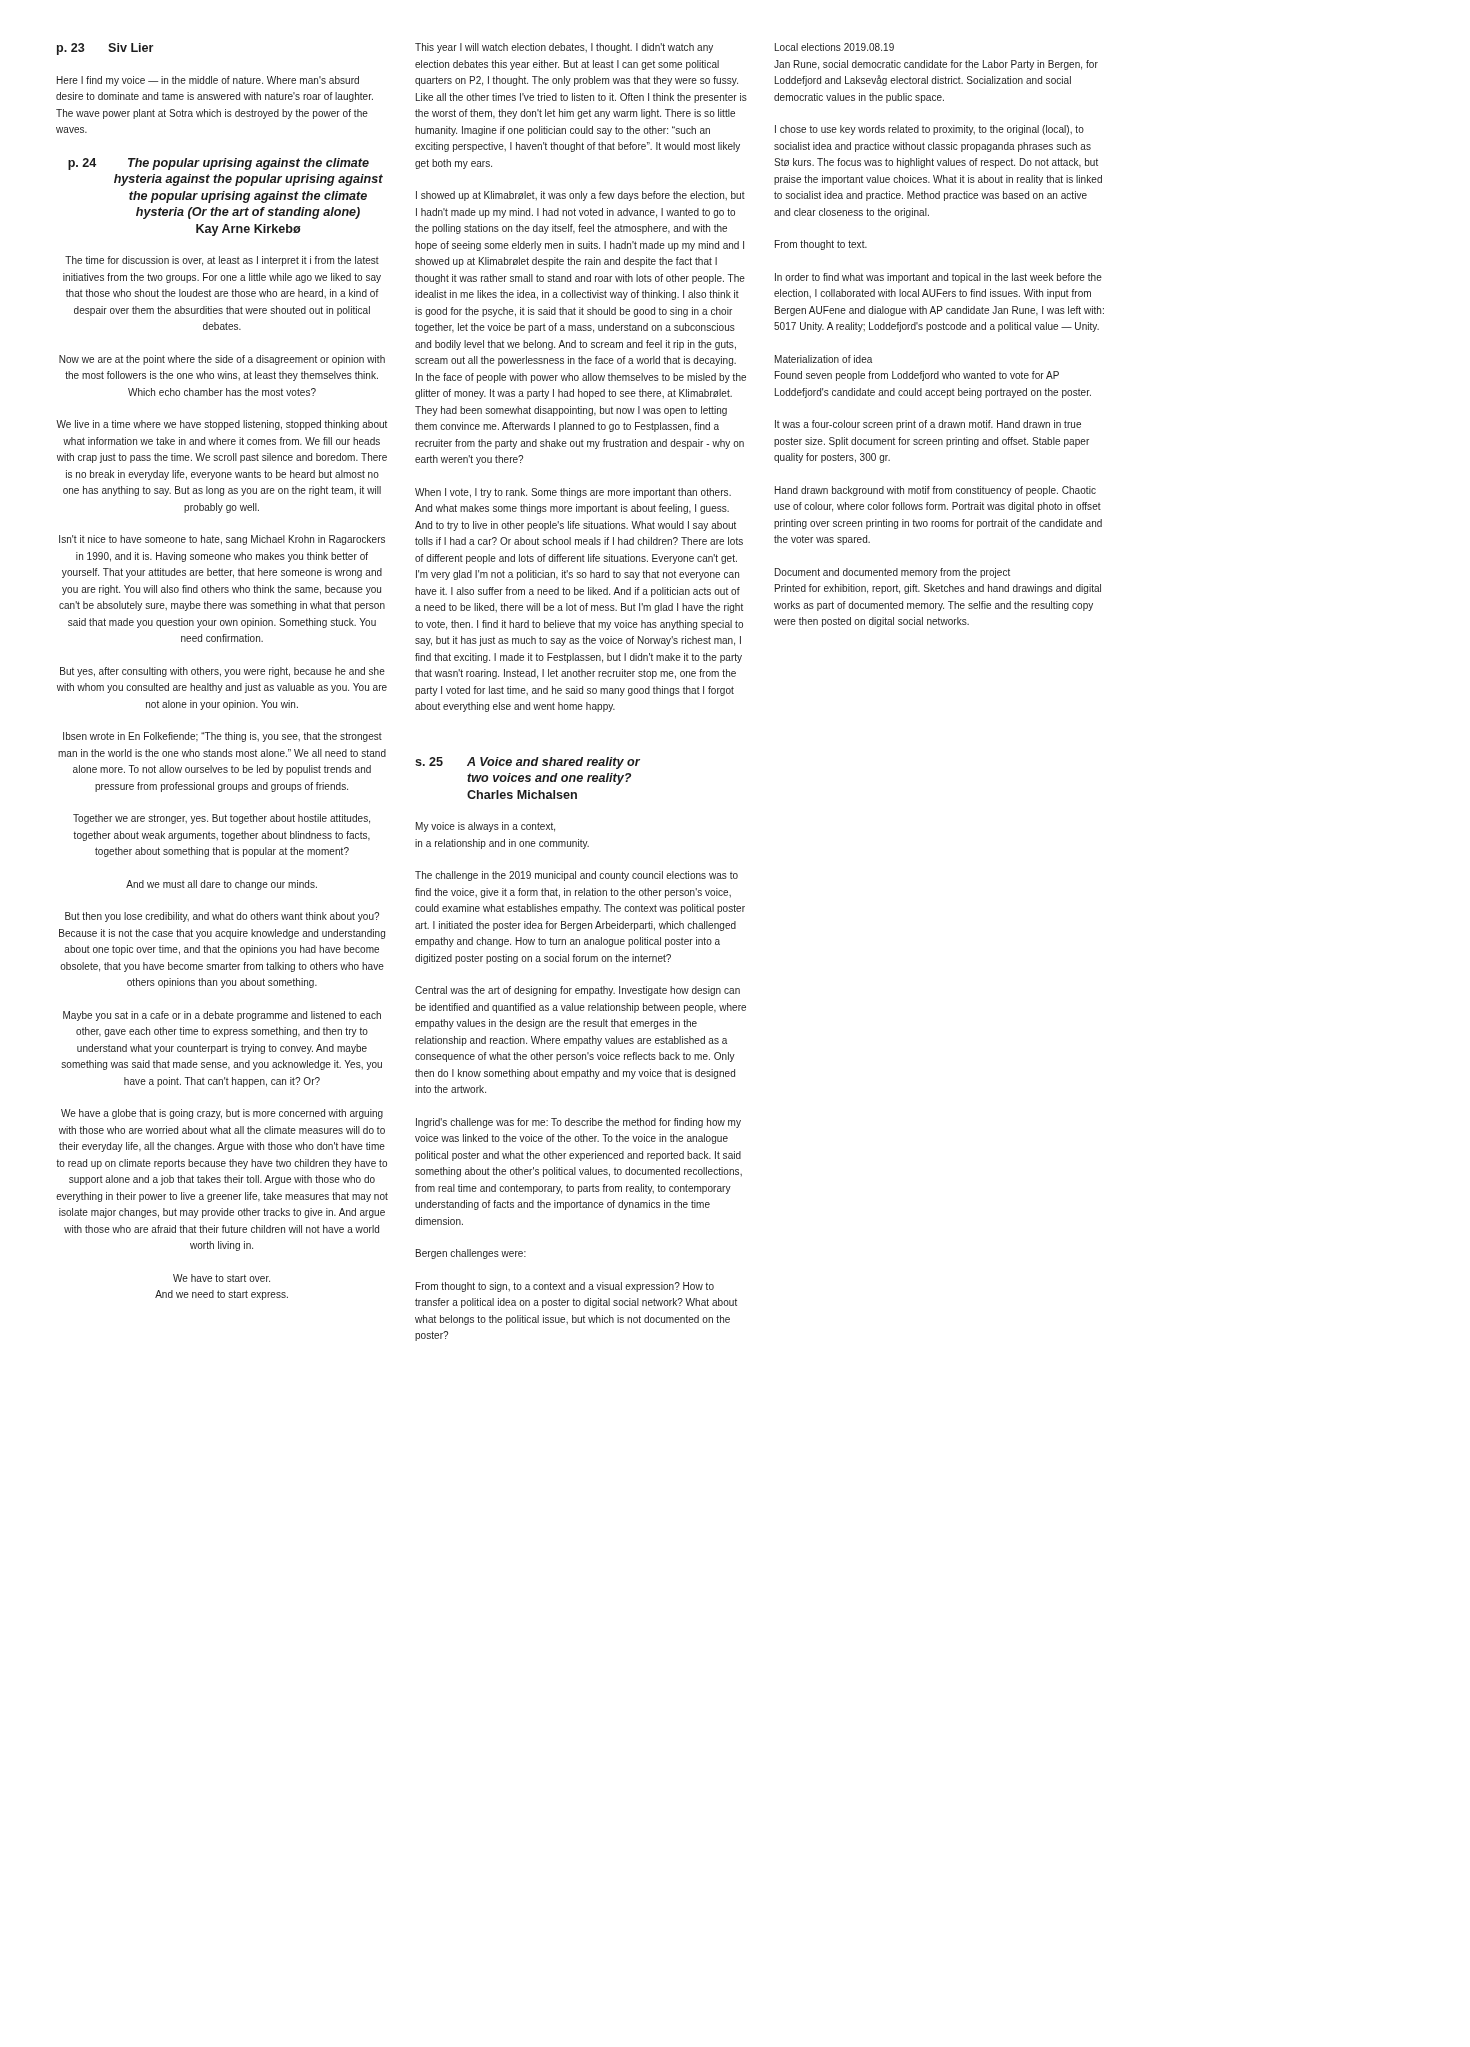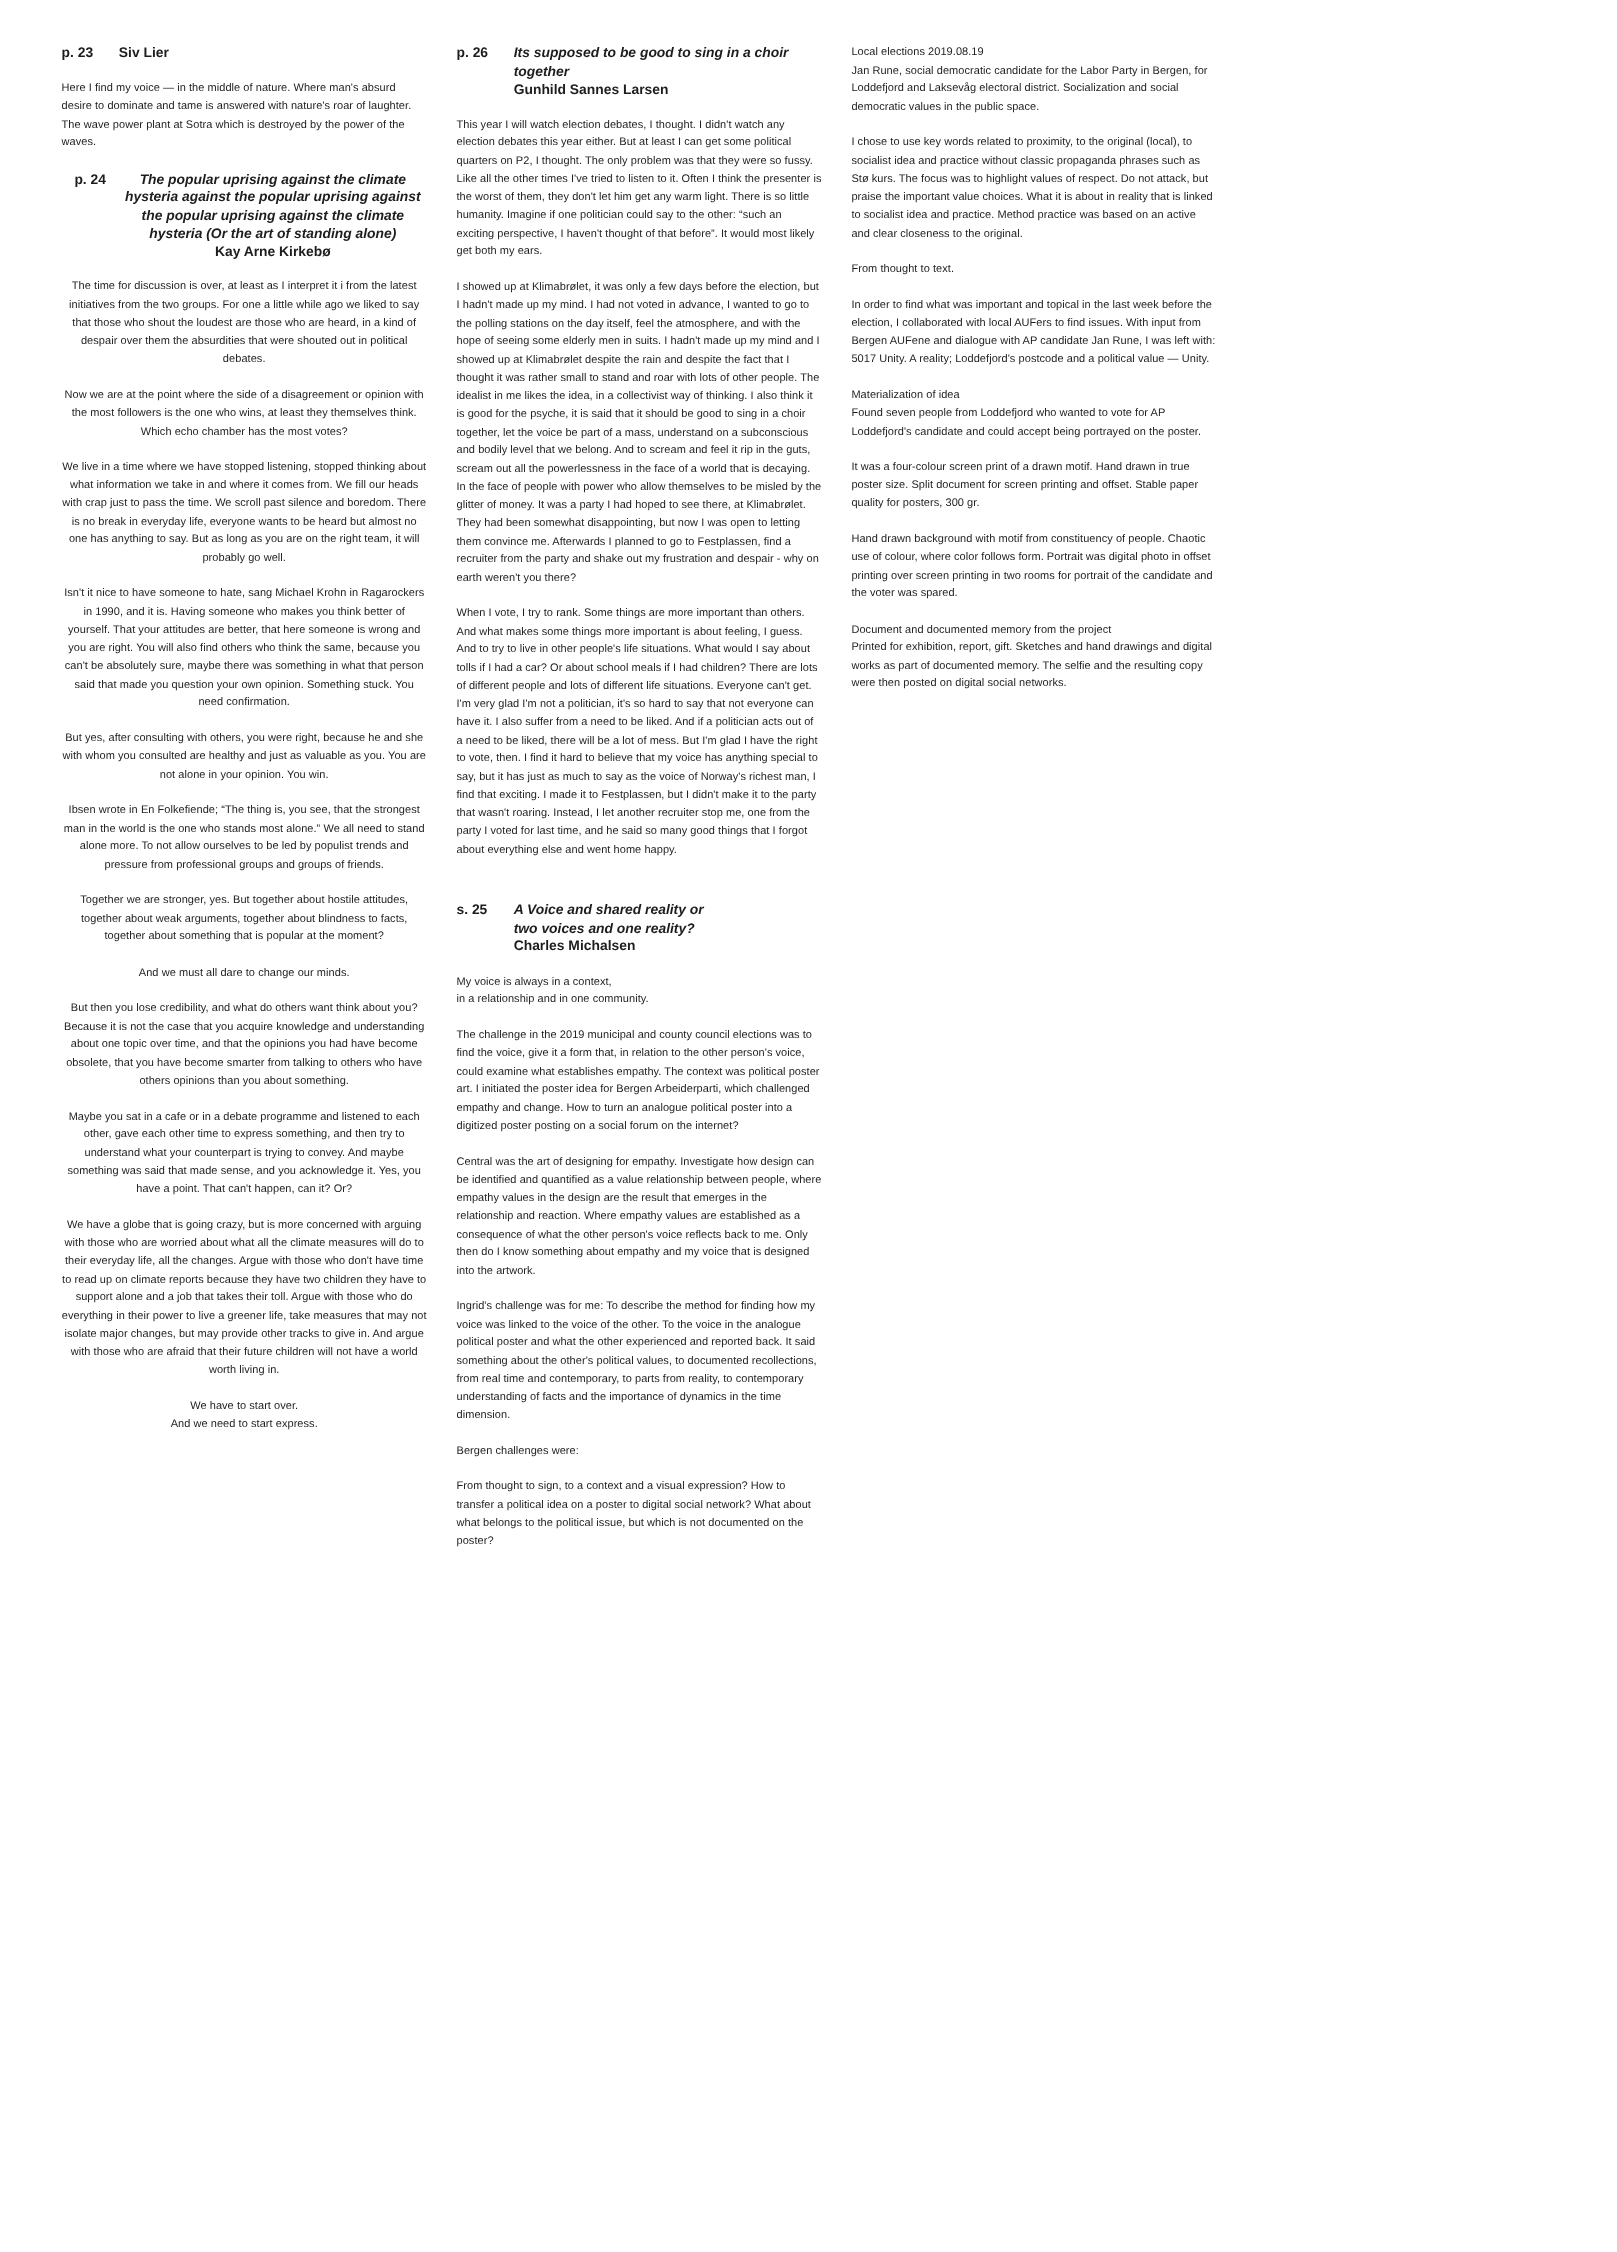--- a/index.html
+++ b/index.html
@@ -99,27 +99,20 @@
         <p class="body">We have a globe that is going crazy, but is more concerned with arguing with those who are worried about what all the climate measures will do to their everyday life, all the changes. Argue with those who don't have time to read up on climate reports because they have two children they have to support alone and a job that takes their toll. Argue with those who do everything in their power to live a greener life, take measures that may not isolate major changes, but may provide other tracks to give in. And argue with those who are afraid that their future children will not have a world worth living in.</p>
         <p class="body">We have to start over.
 And we need to start express.</p>
       </section>
 
     </div>
 
     <div class="col">
 
       <section class="article">
-        <div class="entry-head">
-          <span class="page-label">p. 26</span>
-          <div class="head-main">
-            <div class="title">Its supposed to be good to sing in a choir together</div>
-            <div class="author">Gunhild Sannes Larsen</div>
-          </div>
-        </div>
         <p class="body">This year I will watch election debates, I thought. I didn't watch any election debates this year either. But at least I can get some political quarters on P2, I thought. The only problem was that they were so fussy. Like all the other times I've tried to listen to it. Often I think the presenter is the worst of them, they don't let him get any warm light. There is so little humanity. Imagine if one politician could say to the other: “such an exciting perspective, I haven't thought of that before”. It would most likely get both my ears.</p>
         <p class="body">I showed up at Klimabrølet, it was only a few days before the election, but I hadn't made up my mind. I had not voted in advance, I wanted to go to the polling stations on the day itself, feel the atmosphere, and with the hope of seeing some elderly men in suits. I hadn't made up my mind and I showed up at Klimabrølet despite the rain and despite the fact that I thought it was rather small to stand and roar with lots of other people. The idealist in me likes the idea, in a collectivist way of thinking. I also think it is good for the psyche, it is said that it should be good to sing in a choir together, let the voice be part of a mass, understand on a subconscious and bodily level that we belong. And to scream and feel it rip in the guts, scream out all the powerlessness in the face of a world that is decaying. In the face of people with power who allow themselves to be misled by the glitter of money. It was a party I had hoped to see there, at Klimabrølet. They had been somewhat disappointing, but now I was open to letting them convince me. Afterwards I planned to go to Festplassen, find a recruiter from the party and shake out my frustration and despair - why on earth weren't you there?</p>
         <p class="body">When I vote, I try to rank. Some things are more important than others. And what makes some things more important is about feeling, I guess. And to try to live in other people's life situations. What would I say about tolls if I had a car? Or about school meals if I had children? There are lots of different people and lots of different life situations. Everyone can't get. I'm very glad I'm not a politician, it's so hard to say that not everyone can have it. I also suffer from a need to be liked. And if a politician acts out of a need to be liked, there will be a lot of mess. But I'm glad I have the right to vote, then. I find it hard to believe that my voice has anything special to say, but it has just as much to say as the voice of Norway's richest man, I find that exciting. I made it to Festplassen, but I didn't make it to the party that wasn't roaring. Instead, I let another recruiter stop me, one from the party I voted for last time, and he said so many good things that I forgot about everything else and went home happy.</p>
       </section>
 
       <section class="article article-gap-lg">
         <div class="entry-head">
           <span class="page-label">s. 25</span>
           <div class="head-main">
             <div class="title">A Voice and shared reality or

